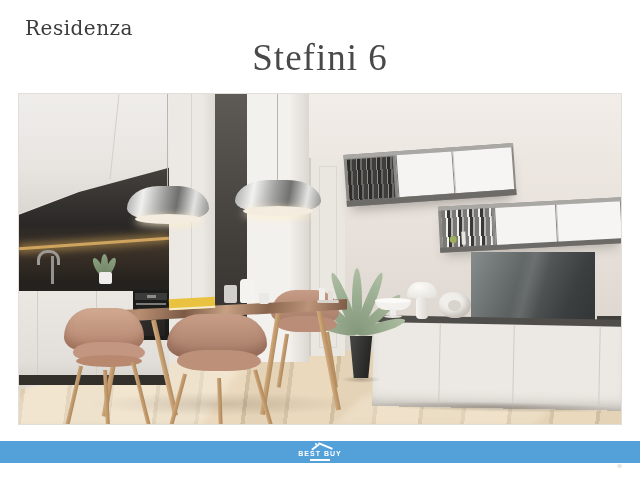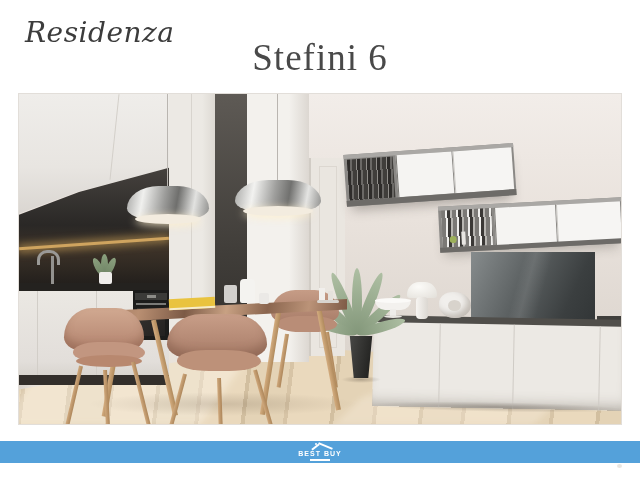--- a/index.html
+++ b/index.html
@@ -1,22 +1,22 @@
 <!DOCTYPE html>
 <html><head>
 <meta charset="utf-8">
 <style>
   html,body{margin:0;padding:0}
   body{width:640px;height:480px;position:relative;background:#fff;overflow:hidden;
        font-family:"Liberation Sans",sans-serif}
   .abs{position:absolute}
 
   
-  .brand{left:25px;top:16px;font-family:"DejaVu Serif",serif;font-style:italic;
-         font-size:28px;color:#3c3c3c;letter-spacing:.5px}
+  .brand{left:25px;top:16px;font-family:"DejaVu Serif",serif;
+         font-size:20px;color:#3c3c3c;letter-spacing:.5px}
   .title{left:0;right:0;top:36px;text-align:center;font-family:"Liberation Serif",serif;
          font-size:37px;color:#494949;letter-spacing:1px}
 
   
   .photo{left:18px;top:93px;width:604px;height:332px;border:1px solid #e2ded9;
          box-sizing:border-box;overflow:hidden;background:#e7e1db}
   .photo *{position:absolute}
 
   .wall{inset:0;background:linear-gradient(180deg,#f2ede9 0%,#e9e2dc 38%,#ddd6cf 75%,#d8d1ca 100%)}
   .floor{left:0;top:0;width:604px;height:332px;

